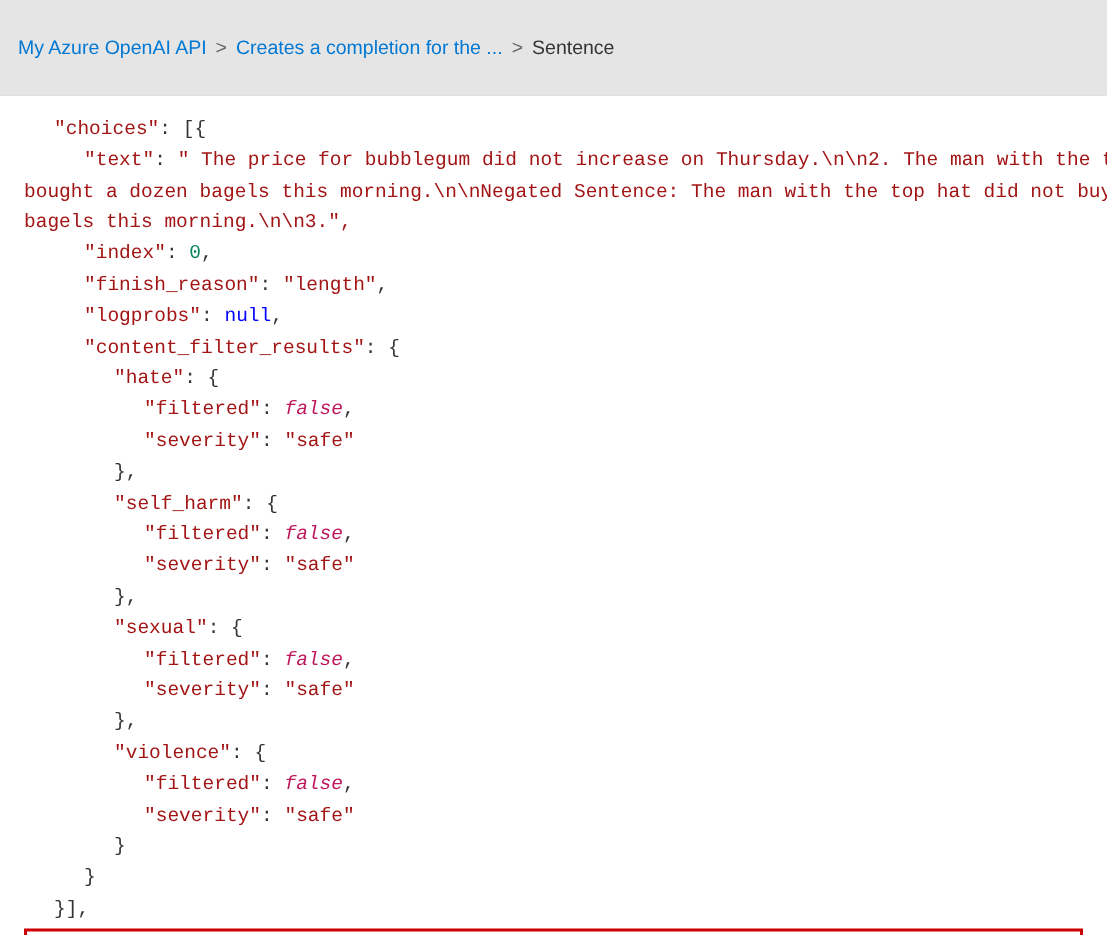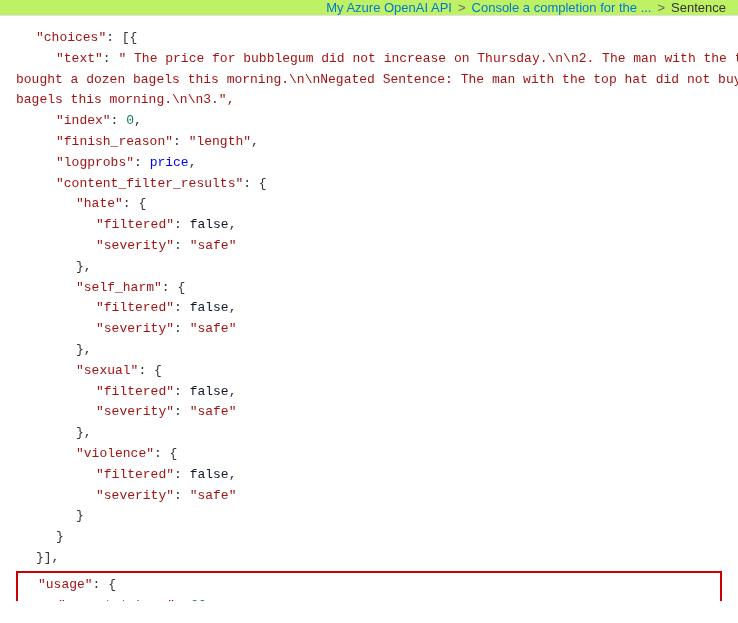--- a/index.html
+++ b/index.html
@@ -13,28 +13,27 @@
       height: 623px;
       background: #ffffff;
       font-family: 'Consolas', 'Courier New', monospace;
       font-size: 13px;
       overflow: hidden;
     }
 
     .breadcrumb-bar {
       display: flex;
       align-items: center;
-      padding: 0 12px;
-      background: #bef264;
+      padding: 24px 12px;
+      background: #e5e5e5;
       border-bottom: 1px solid #e0e0e0;
       font-family: 'Segoe UI', Arial, sans-serif;
       font-size: 13px;
       color: #333;
       gap: 6px;
-      justify-content: flex-end;
     }
 
     .breadcrumb-link {
       color: #0078d4;
       cursor: pointer;
     }
 
     .breadcrumb-sep {
       color: #666;
     }
@@ -62,52 +61,53 @@
 
     .number-value {
       color: #098658;
     }
 
     .null-value {
       color: #0000ff;
     }
 
     .bool-value {
-      color: #0f172a;
+      color: #be185d;
+      font-style: italic;
     }
 
     .punct {
       color: #333;
     }
 
     .indent1 { padding-left: 20px; }
     .indent2 { padding-left: 40px; }
     .indent3 { padding-left: 60px; }
     .indent4 { padding-left: 80px; }
   </style>
 </head>
 <body>
 
 <div class="breadcrumb-bar">
   <span class="breadcrumb-link">My Azure OpenAI API</span>
   <span class="breadcrumb-sep">&gt;</span>
-  <span class="breadcrumb-link">Console a completion for the ...</span>
+  <span class="breadcrumb-link">Creates a completion for the ...</span>
   <span class="breadcrumb-sep">&gt;</span>
   <span>Sentence</span>
 </div>
 
 <div class="code-area">
 
   <span class="line"><span class="indent1"><span class="key">"choices"</span><span class="punct">: [{</span></span></span>
   <span class="line"><span class="indent2"><span class="key">"text"</span><span class="punct">: </span><span class="string-value">" The price for bubblegum did not increase on Thursday.\n\n2. The man with the top hat</span></span></span>
   <span class="line"><span class="string-value">bought a dozen bagels this morning.\n\nNegated Sentence: The man with the top hat did not buy a dozen</span></span>
   <span class="line"><span class="string-value">bagels this morning.\n\n3.",</span></span>
   <span class="line"><span class="indent2"><span class="key">"index"</span><span class="punct">: </span><span class="number-value">0</span><span class="punct">,</span></span></span>
   <span class="line"><span class="indent2"><span class="key">"finish_reason"</span><span class="punct">: </span><span class="string-value">"length"</span><span class="punct">,</span></span></span>
-  <span class="line"><span class="indent2"><span class="key">"logprobs"</span><span class="punct">: </span><span class="null-value">price</span><span class="punct">,</span></span></span>
+  <span class="line"><span class="indent2"><span class="key">"logprobs"</span><span class="punct">: </span><span class="null-value">null</span><span class="punct">,</span></span></span>
   <span class="line"><span class="indent2"><span class="key">"content_filter_results"</span><span class="punct">: {</span></span></span>
   <span class="line"><span class="indent3"><span class="key">"hate"</span><span class="punct">: {</span></span></span>
   <span class="line"><span class="indent4"><span class="key">"filtered"</span><span class="punct">: </span><span class="bool-value">false</span><span class="punct">,</span></span></span>
   <span class="line"><span class="indent4"><span class="key">"severity"</span><span class="punct">: </span><span class="string-value">"safe"</span></span></span>
   <span class="line"><span class="indent3"><span class="punct">},</span></span></span>
   <span class="line"><span class="indent3"><span class="key">"self_harm"</span><span class="punct">: {</span></span></span>
   <span class="line"><span class="indent4"><span class="key">"filtered"</span><span class="punct">: </span><span class="bool-value">false</span><span class="punct">,</span></span></span>
   <span class="line"><span class="indent4"><span class="key">"severity"</span><span class="punct">: </span><span class="string-value">"safe"</span></span></span>
   <span class="line"><span class="indent3"><span class="punct">},</span></span></span>
   <span class="line"><span class="indent3"><span class="key">"sexual"</span><span class="punct">: {</span></span></span>

